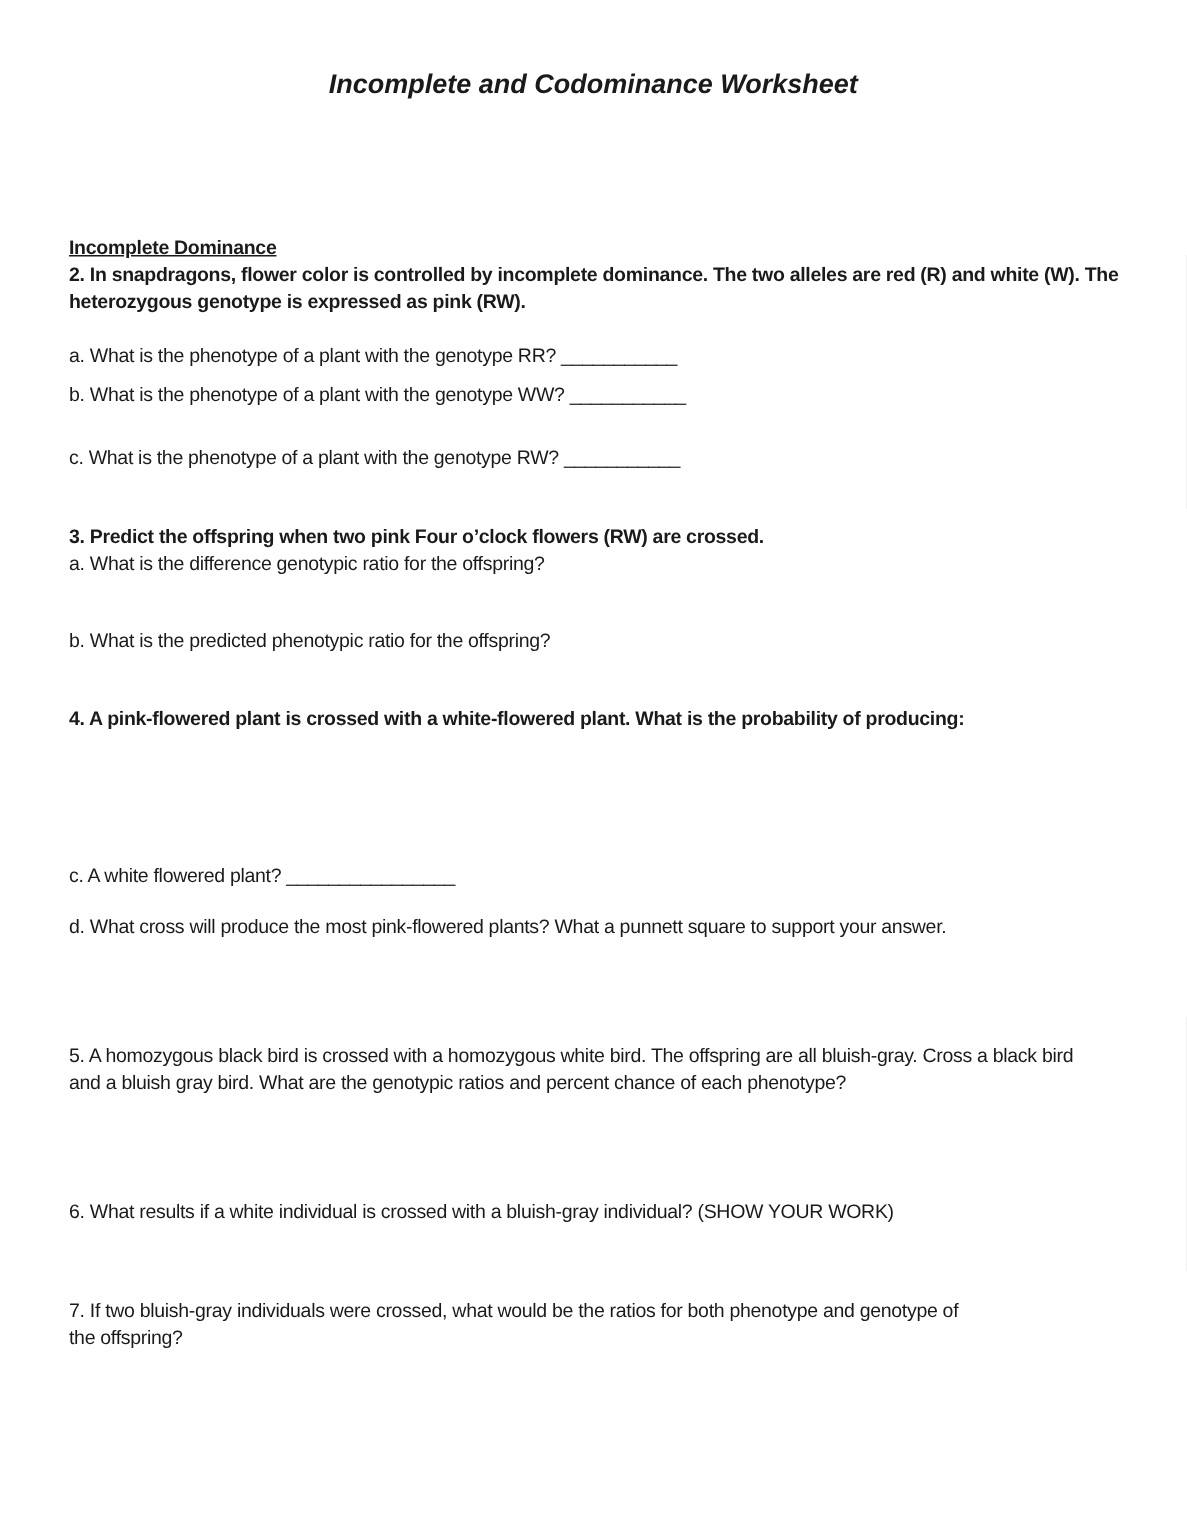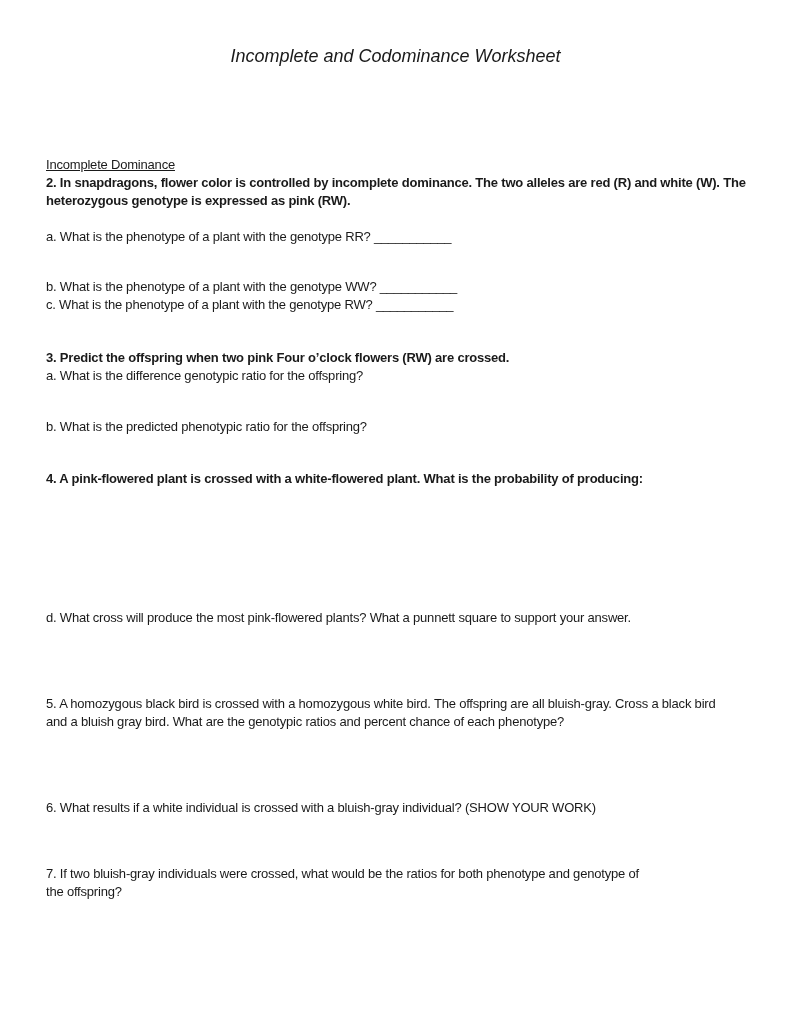--- a/index.html
+++ b/index.html
@@ -22,57 +22,58 @@
     white-space: nowrap;
   }
   .blk .ln { white-space: nowrap; }
   .title {
     left: 0;
     width: 791px;
     text-align: center;
     font-style: italic;
     font-size: 18px;
     letter-spacing: 0;
-    font-weight: 400;
+    font-weight: 700;
   }
   .bold { font-weight: 700; }
-  .heading { font-weight: 400; text-decoration: underline; }
+  .heading { font-weight: 700; text-decoration: underline; }
   .indent { left: 49px; }
 </style>
 </head>
 <body>
 
 <div class="page">
 
   <div class="blk title" style="top:48px">Incomplete and Codominance Worksheet</div>
 
 
   <div class="blk heading" style="top:156px">Incomplete Dominance</div>
 
   <div class="blk bold" style="top:174px">
     <div class="ln">2. In snapdragons, flower color is controlled by incomplete dominance. The two alleles are red (R) and white (W). The</div>
     <div class="ln">heterozygous genotype is expressed as pink (RW).</div>
   </div>
 
   <div class="blk" style="top:228px">a. What is the phenotype of a plant with the genotype RR? ___________</div>
 
-  <div class="blk" style="top:278px">b. What is the phenotype of a plant with the genotype WW? ___________</div>
+  <div class="blk" style="top:254px">b. What is the phenotype of a plant with the genotype WW? ___________</div>
 
   <div class="blk" style="top:296px">c. What is the phenotype of a plant with the genotype RW? ___________</div>
 
   <div class="blk bold" style="top:349px">3. Predict the offspring when two pink Four o’clock flowers (RW) are crossed.</div>
 
   <div class="blk" style="top:367px">a. What is the difference genotypic ratio for the offspring?</div>
 
   <div class="blk" style="top:418px">b. What is the predicted phenotypic ratio for the offspring?</div>
 
   <div class="blk bold" style="top:470px">4. A pink-flowered plant is crossed with a white-flowered plant. What is the probability of producing:</div>
 
 
 
+  <div class="blk" style="top:575px">c. A white flowered plant? ________________</div>
 
   <div class="blk" style="top:609px">d. What cross will produce the most pink-flowered plants? What a punnett square to support your answer.</div>
 
   <div class="blk" style="top:695px">
     <div class="ln">5. A homozygous black bird is crossed with a homozygous white bird. The offspring are all bluish-gray. Cross a black bird</div>
     <div class="ln">and a bluish gray bird. What are the genotypic ratios and percent chance of each phenotype?</div>
   </div>
 
   <div class="blk" style="top:799px">6. What results if a white individual is crossed with a bluish-gray individual? (SHOW YOUR WORK)</div>
 

